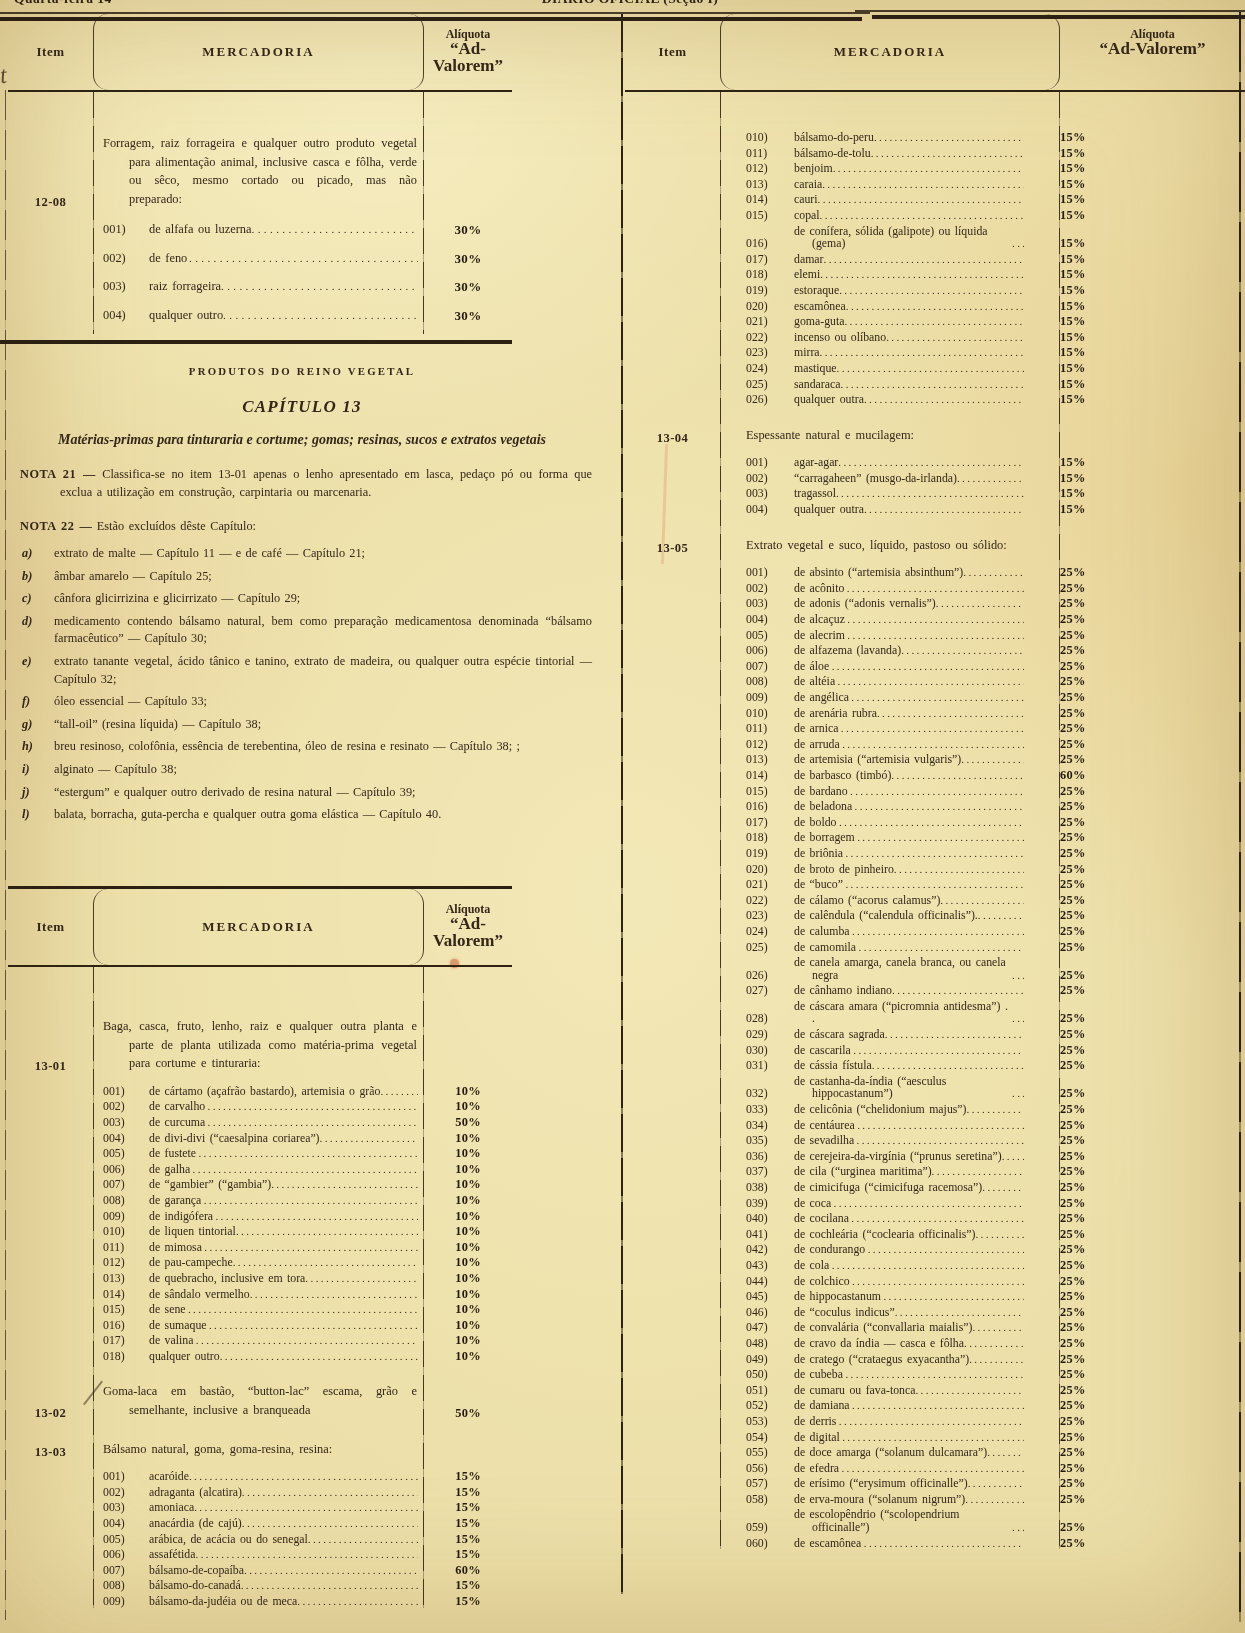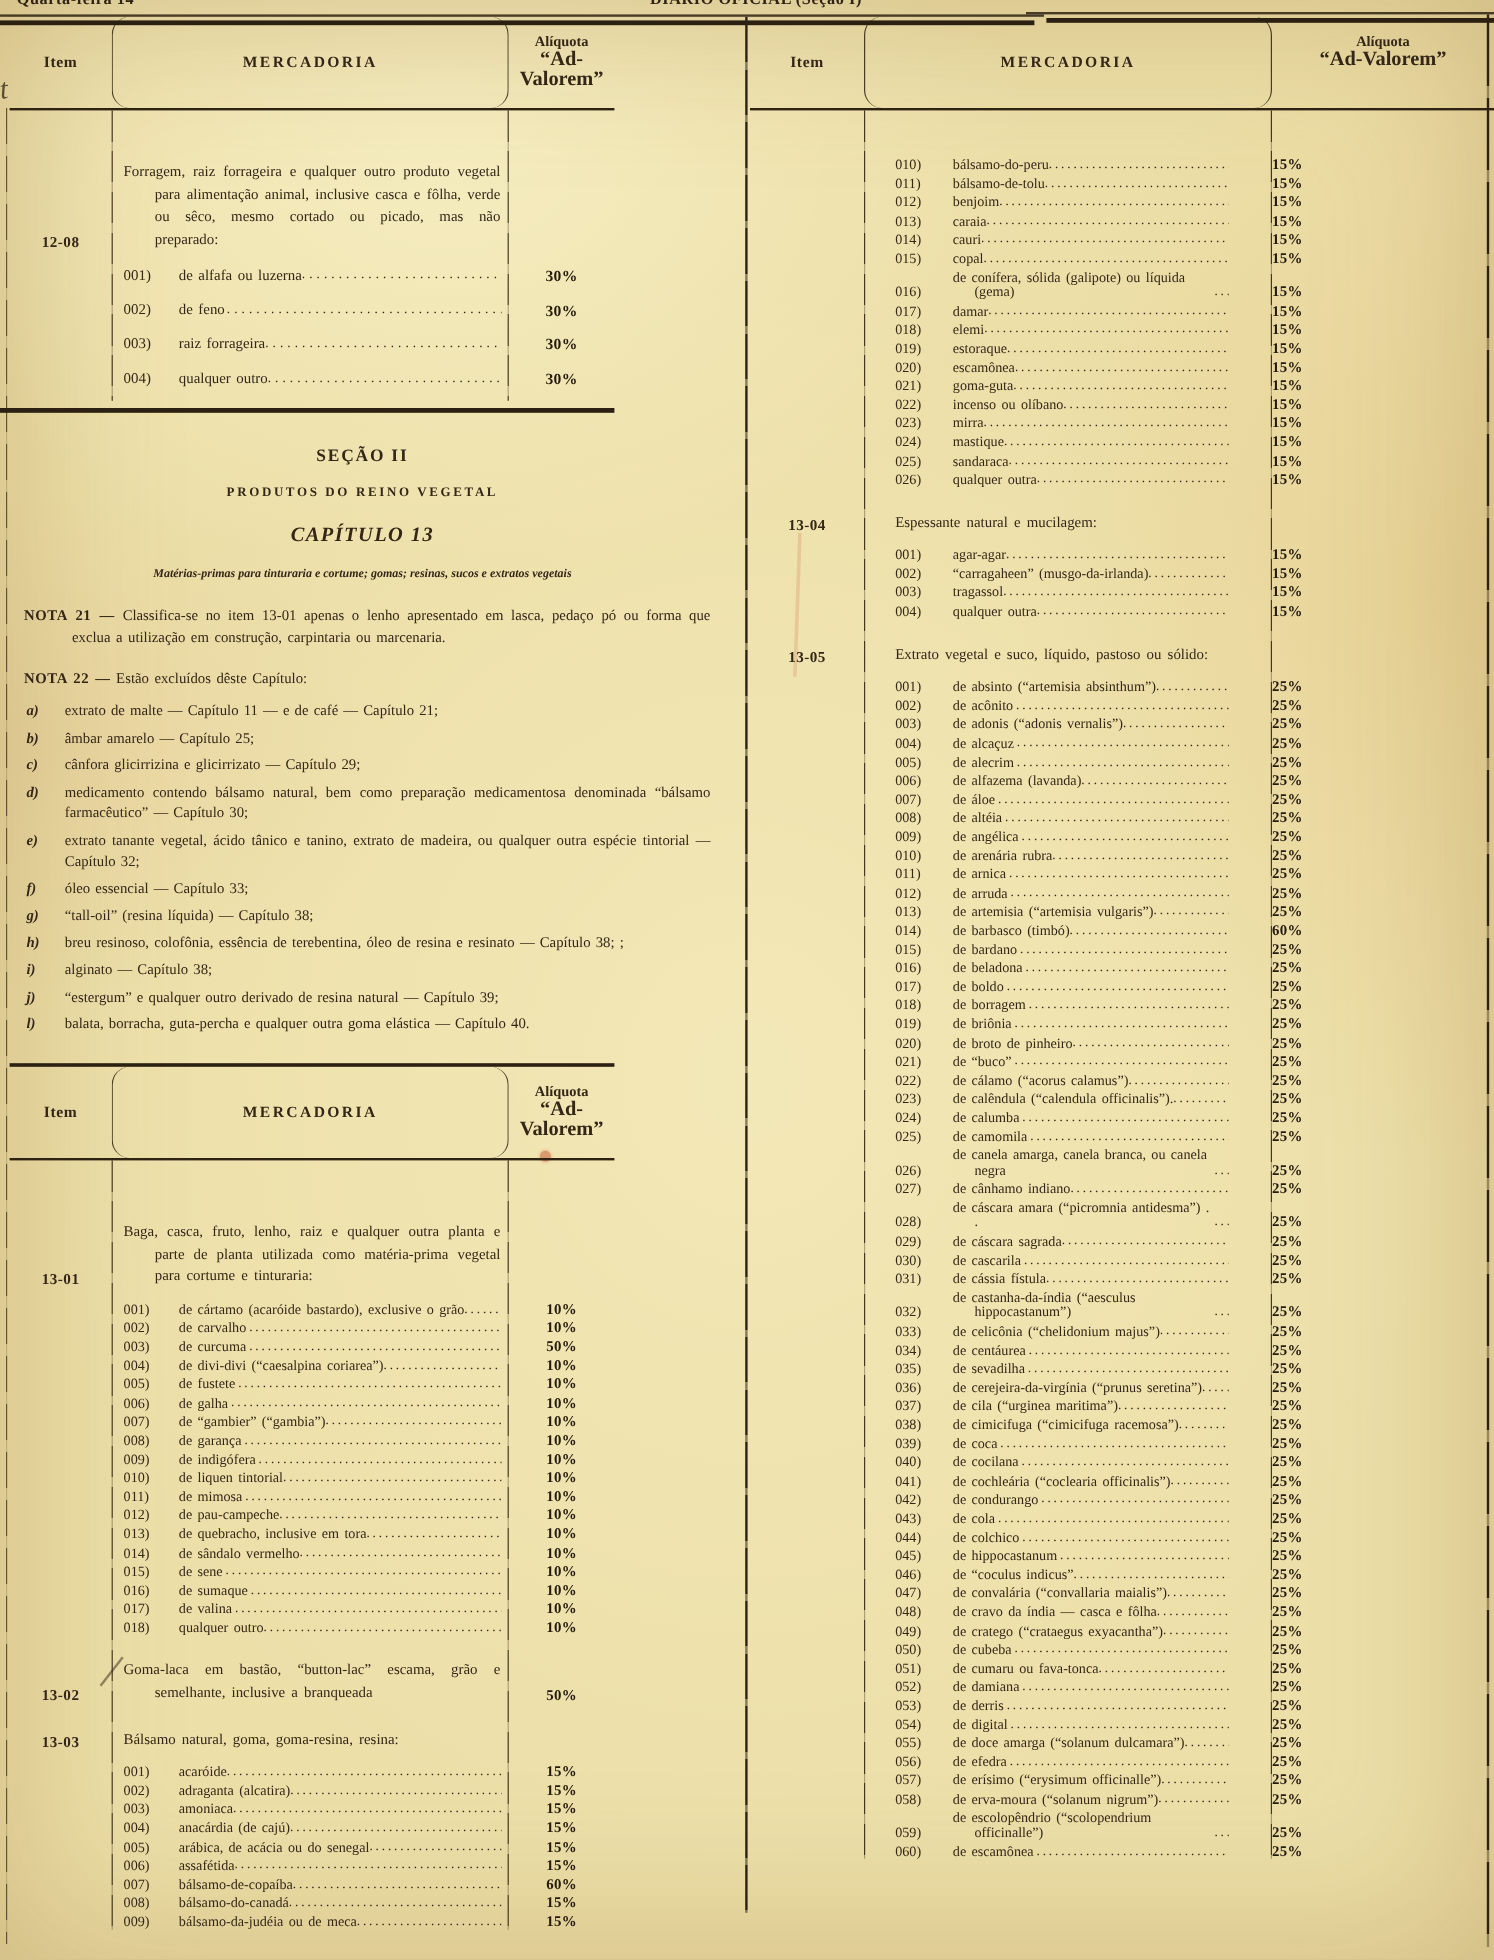--- a/index.html
+++ b/index.html
@@ -70,21 +70,21 @@
   .sp-wide{padding-top:22px;padding-bottom:12px;}
   .sp-wide .row.y-e{margin-top:15px;font-size:12.4px;line-height:13.4px;}
   .sp-wide .lead{letter-spacing:3.4px;}
   .sp-wide .c-val{font-size:13px;}
   .hrule{position:relative;left:-8px;width:512px;height:3.6px;background:#2b2012;margin-top:6px;}
   
   .headwrap{position:absolute;top:336px;left:0;width:588px;height:534px;overflow:hidden;}
   .h-secao{text-align:center;font-weight:bold;font-size:14.5px;letter-spacing:1.5px;margin-top:22px;}
   .h-sub{text-align:center;font-weight:bold;font-size:10.8px;letter-spacing:2.2px;margin-top:15px;}
   .h-cap{text-align:center;font-weight:bold;font-style:italic;font-size:17px;letter-spacing:1.2px;margin-top:20px;}
-  .h-title{text-align:center;font-weight:bold;font-style:italic;font-size:10px;margin:14px 30px 0 30px;line-height:18px;}
+  .h-title{text-align:center;font-weight:bold;font-style:italic;font-size:14px;margin:14px 30px 0 30px;line-height:18px;}
   .nota{margin:16px 4px 0 12px;font-size:12.3px;line-height:18px;text-align:justify;word-spacing:1.5px;
     padding-left:40px;text-indent:-40px;}
   .nota b{letter-spacing:.5px;}
   .notelist{margin-top:10px;}
   .li{display:flex;margin:5px 0 0 14px;font-size:12.3px;line-height:17.6px;}
   .lm{flex:none;width:32px;font-weight:bold;font-style:italic;}
   .lt{flex:1;text-align:justify;padding-right:4px;word-spacing:1.2px;}
   
   .tbl2{position:absolute;top:872px;left:0;width:504px;}
   .tbl2 .sect{padding-top:30px;}
@@ -178,21 +178,20 @@
             <span class="etxt">qualquer outro</span>
             <span class="lead"></span>
           </span>
           <span class="c-val">30%</span>
         </div>
       </div>
 
     <div class="hrule"></div>
 
     <div class="headwrap">
-      <div class="h-secao">SEÇÃO II</div>
       <div class="h-sub">PRODUTOS DO REINO VEGETAL</div>
       <div class="h-cap">CAPÍTULO 13</div>
       <div class="h-title">Matérias-primas para tinturaria e cortume; gomas; resinas, sucos e extratos vegetais</div>
       <div class="nota">
         <b>NOTA 21 —</b>
         <span>Classifica-se no item 13-01 apenas o lenho apresentado em lasca, pedaço pó ou forma que exclua a utilização em construção, carpintaria ou marcenaria.</span>
       </div>
       <div class="nota">
         <b>NOTA 22 —</b>
         <span>Estão excluídos dêste Capítulo:</span>
@@ -263,21 +262,21 @@
 
               <span class="etxt">Baga, casca, fruto, lenho, raiz e qualquer outra planta e parte de planta utilizada como matéria-prima vegetal para cortume e tinturaria:</span>
 
             </span>
             <span class="c-val empty"></span>
           </div>
           <div class="row y-e">
             <span class="c-item empty"></span>
             <span class="c-body">
               <span class="ecode">001)</span>
-              <span class="etxt">de cártamo (acaróide bastardo), exclusive o grão</span>
+              <span class="etxt">de cártamo (açafrão bastardo), artemisia o grão</span>
               <span class="lead"></span>
             </span>
             <span class="c-val">10%</span>
           </div>
           <div class="row y-e">
             <span class="c-item empty"></span>
             <span class="c-body">
               <span class="ecode">002)</span>
               <span class="etxt">de carvalho</span>
               <span class="lead"></span>

